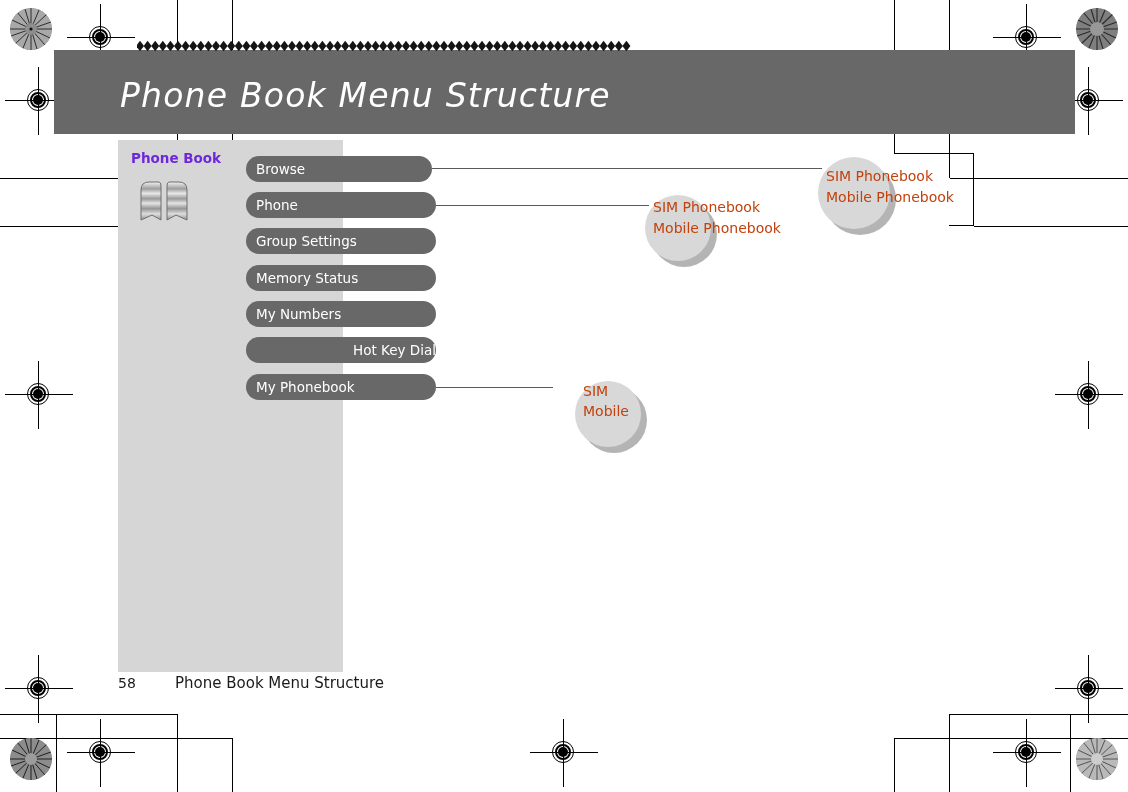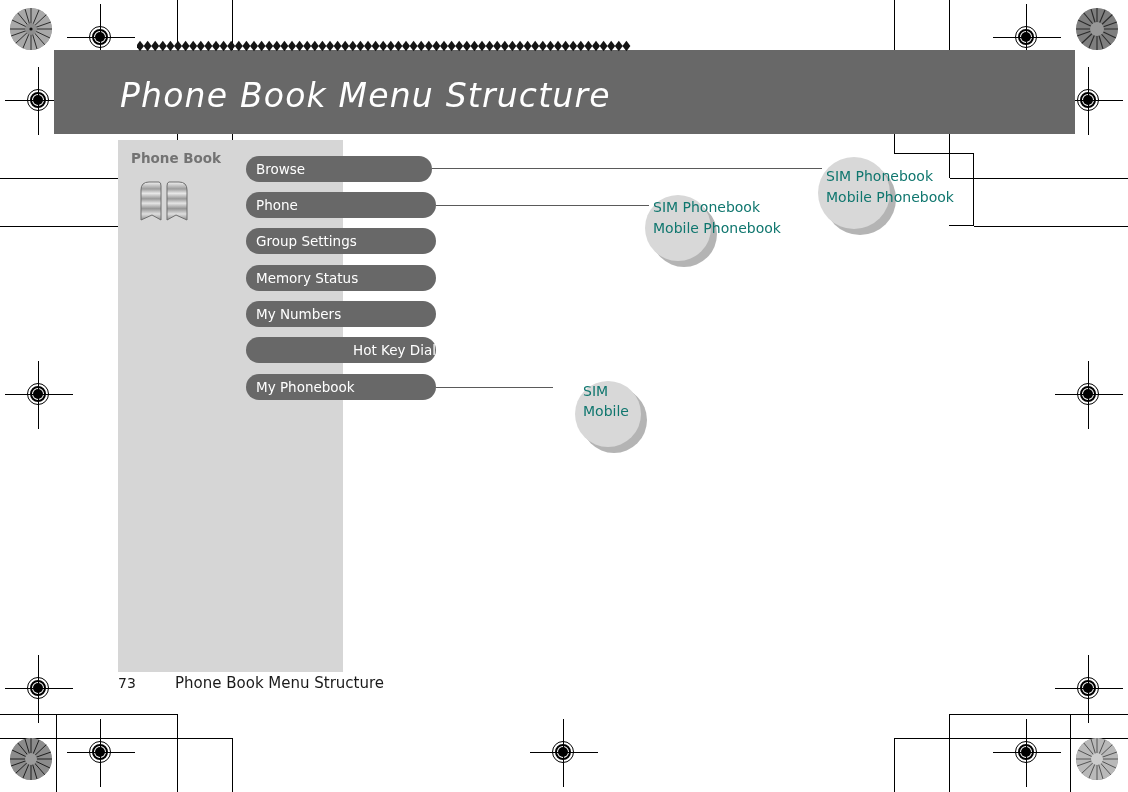--- a/index.html
+++ b/index.html
@@ -111,21 +111,21 @@
     width: 225px;
     height: 532px;
     background: #d6d6d6;
   }
   #panel-label {
     position: absolute;
     left: 131px;
     top: 150px;
     font-size: 13.5px;
     font-weight: bold;
-    color: #737373;
+    color: #6d28d9;
     font-family: "DejaVu Sans", sans-serif;
     white-space: nowrap;
   }
   #book-icon {
     position: absolute;
     left: 136px;
     top: 180px;
     width: 56px;
     height: 44px;
   }
@@ -165,21 +165,21 @@
     background: #d8d8d8;
   }
   .bubble .shadow {
     position: absolute;
     left: 6px; top: 6px;
     border-radius: 50%;
     background: #b4b4b4;
   }
   .bubble .btext {
     position: absolute;
-    color: #0f766e;
+    color: #c2410c;
     font-size: 14px;
     line-height: 21px;
     font-family: "DejaVu Sans", sans-serif;
     white-space: nowrap;
   }
 
   
   #footer-page-number {
     position: absolute;
     left: 118px;
@@ -544,16 +544,16 @@
     <span class="btext" style="left:8px; top:23px;">Mobile Phonebook</span>
   </div>
 
   <div class="bubble" style="left:575px; top:381px; width:72px; height:72px;">
     <span class="shadow" style="width:66px;height:66px;"></span>
     <span class="circle" style="width:66px;height:66px;"></span>
     <span class="btext" style="left:8px; top:0px;">SIM</span>
     <span class="btext" style="left:8px; top:20px;">Mobile</span>
   </div>
 
-  <div id="footer-page-number">73</div>
+  <div id="footer-page-number">58</div>
   <div id="footer-title">Phone Book Menu Structure</div>
 
 </div>
 
 </body></html>

